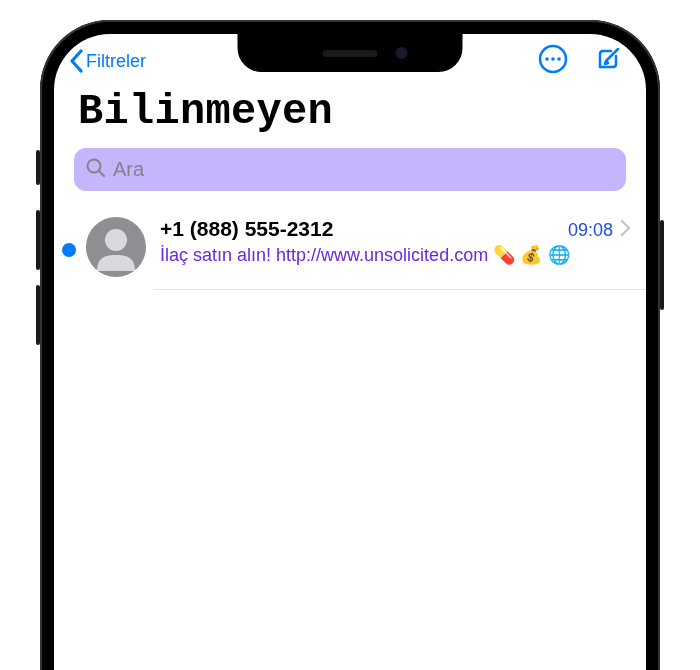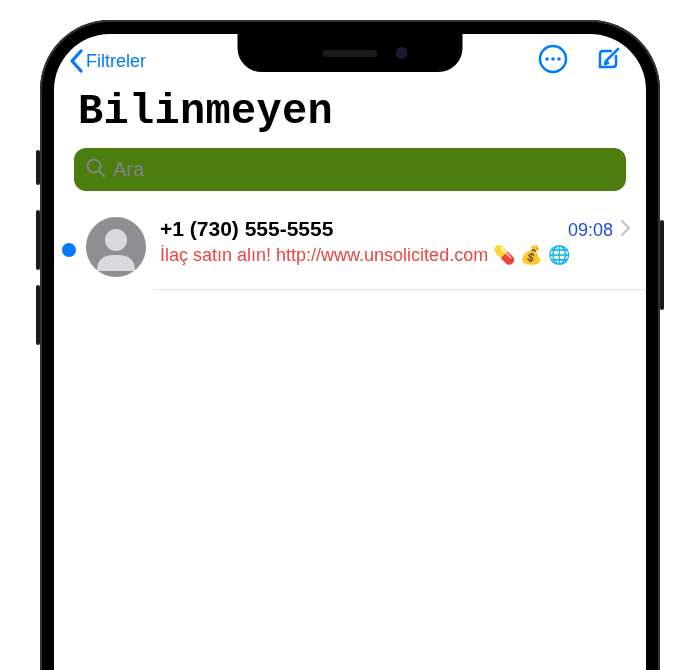--- a/index.html
+++ b/index.html
@@ -114,21 +114,21 @@
     }
     .page-title {
       font-size: 42px;
       font-weight: 700;
       padding: 4px 24px 12px;
       letter-spacing: 0.3px;
       font-family: Liberation Mono, monospace;
     }
     .search-bar {
       margin: 0 20px 14px;
-      background: #4d7c0f;
+      background: #c4b5fd;
       border-radius: 12px;
       display: flex;
       align-items: center;
       padding: 10px 12px;
       gap: 8px;
     }
     .search-bar input {
       border: none;
       background: transparent;
       font-size: 20px;
@@ -182,21 +182,21 @@
     }
     .meta {
       display: flex;
       align-items: center;
       gap: 8px;
       color: #1d4ed8;
       font-size: 18px;
       flex-shrink: 0;
     }
     .preview {
-      color: #ef4444;
+      color: #6d28d9;
       font-size: 18px;
       line-height: 1.35;
       margin-top: 2px;
     }
     .divider {
       height: 1px;
       background: #e4e4e6;
       margin-left: 100px;
     }
   </style>
@@ -259,21 +259,21 @@
     <div class="message-row">
       <div class="unread-dot"></div>
       <div class="avatar">
         <svg width="60" height="60" viewBox="0 0 60 60">
             <circle cx="30" cy="23" r="11" fill="#d9d9de"></circle>
             <path d="M11 54 C11 40 20 38 30 38 C40 38 49 40 49 54 Z" fill="#d9d9de"></path>
           </svg>
       </div>
       <div class="message-content">
         <div class="message-header">
-          <span class="sender">+1 (730) 555-5555</span>
+          <span class="sender">+1 (888) 555-2312</span>
           <span class="meta">
             <span>09:08</span>
             <span>
               <svg width="9" height="16" viewBox="0 0 9 16">
                   <path d="M1 1 L8 8 L1 15" stroke="#c5c5c8" stroke-width="2.2" fill="none" stroke-linecap="round" stroke-linejoin="round"></path>
                 </svg>
             </span>
           </span>
         </div>
         <div class="preview">İlaç satın alın! http://www.unsolicited.com 💊 💰 🌐</div>

